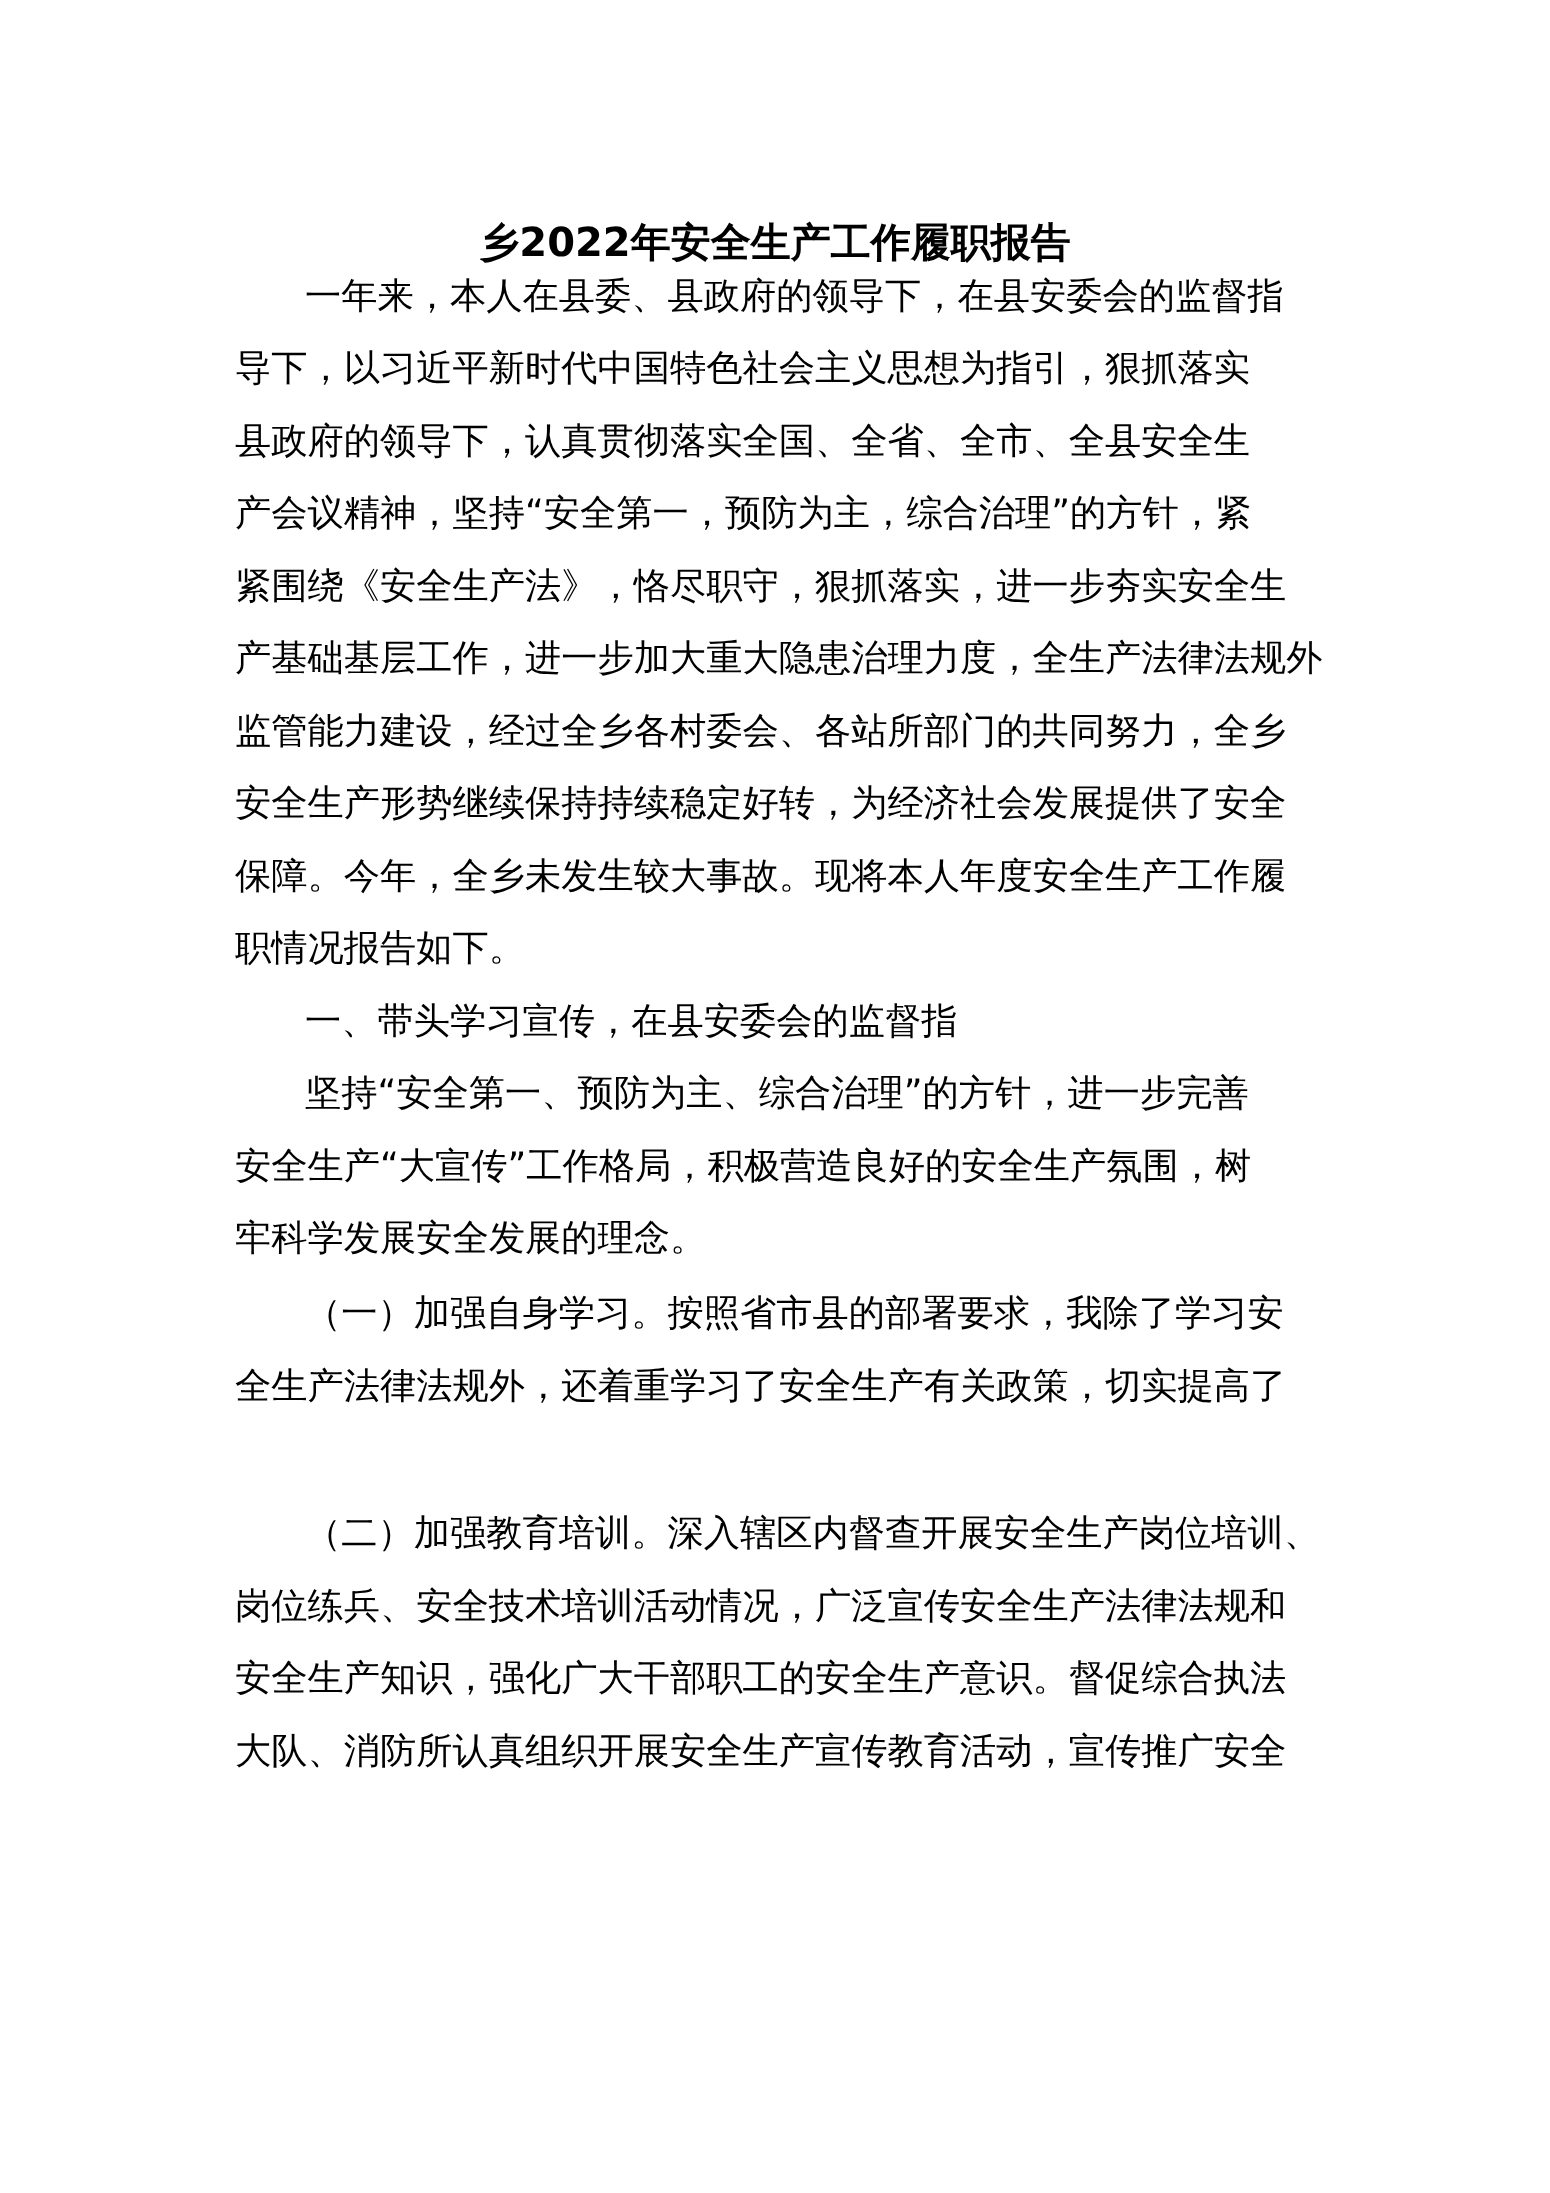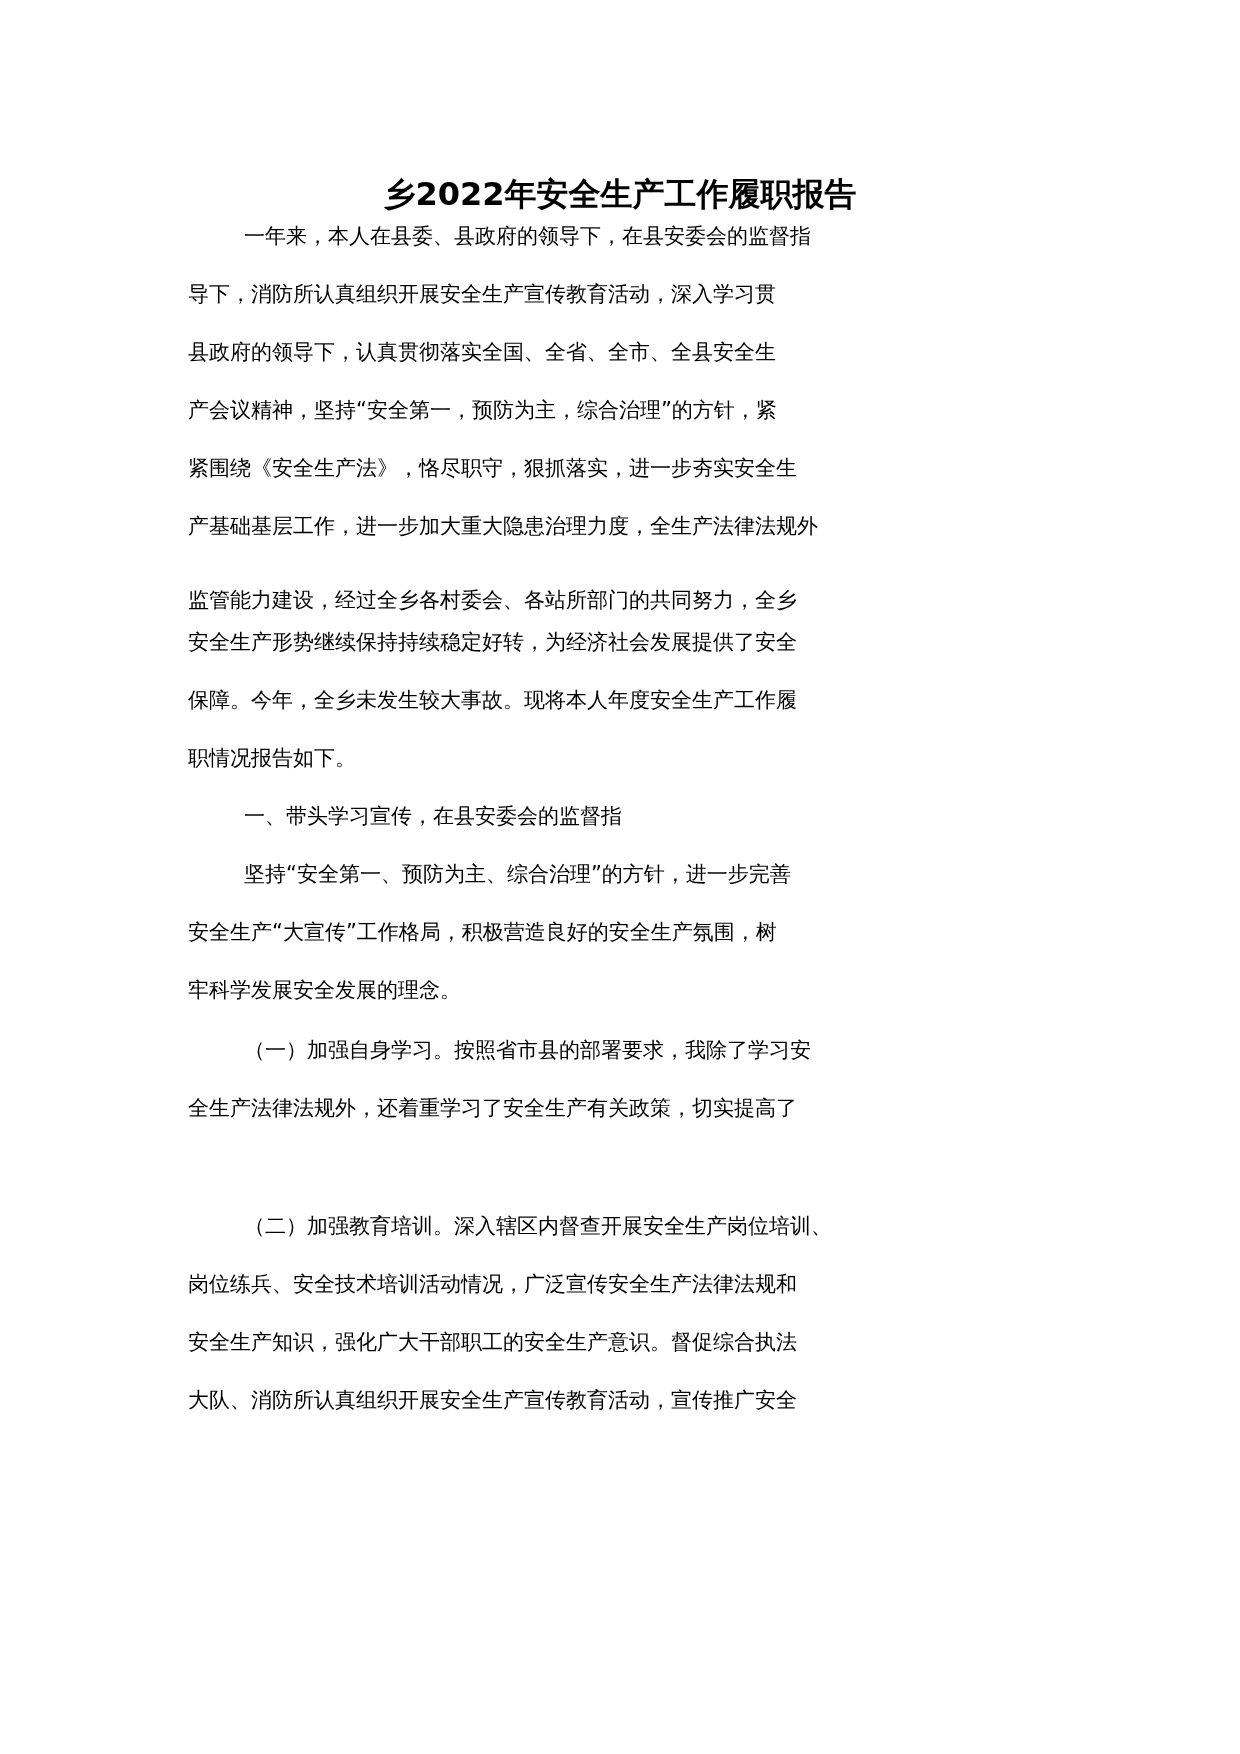--- a/index.html
+++ b/index.html
@@ -9,38 +9,38 @@
       color: #000000;
     }
     .page { position: absolute; left: 0; top: 0; width: 1240px; height: 1652px; }
     .title {
       position: absolute; left: 0; width: 1240px; top: 172px;
       text-align: center; font-weight: bold; font-size: 32px; line-height: 44px;
       letter-spacing: 0px;
     }
     .line {
       position: absolute; left: 188px; width: 870px;
-      font-size: 21px; line-height: 40px; white-space: nowrap;
+      font-size: 29px; line-height: 40px; white-space: nowrap;
       letter-spacing: 0px;
     }
     .indent { left: 244px; }
   </style>
 </head>
 <body>
 
 <div class="page">
   <div class="title">乡2022年安全生产工作履职报告</div>
 
   <div class="line indent" style="top:216px">一年来，本人在县委、县政府的领导下，在县安委会的监督指</div>
-  <div class="line" style="top:274px">导下，消防所认真组织开展安全生产宣传教育活动，深入学习贯</div>
+  <div class="line" style="top:274px">导下，以习近平新时代中国特色社会主义思想为指引，狠抓落实</div>
   <div class="line" style="top:332px">县政府的领导下，认真贯彻落实全国、全省、全市、全县安全生</div>
   <div class="line" style="top:390px">产会议精神，坚持“安全第一，预防为主，综合治理”的方针，紧</div>
   <div class="line" style="top:448px">紧围绕《安全生产法》，恪尽职守，狠抓落实，进一步夯实安全生</div>
   <div class="line" style="top:506px">产基础基层工作，进一步加大重大隐患治理力度，全生产法律法规外</div>
-  <div class="line" style="top:580px">监管能力建设，经过全乡各村委会、各站所部门的共同努力，全乡</div>
+  <div class="line" style="top:564px">监管能力建设，经过全乡各村委会、各站所部门的共同努力，全乡</div>
   <div class="line" style="top:622px">安全生产形势继续保持持续稳定好转，为经济社会发展提供了安全</div>
   <div class="line" style="top:680px">保障。今年，全乡未发生较大事故。现将本人年度安全生产工作履</div>
   <div class="line" style="top:738px">职情况报告如下。</div>
 
   <div class="line indent" style="top:796px">一、带头学习宣传，在县安委会的监督指</div>
 
   <div class="line indent" style="top:854px">坚持“安全第一、预防为主、综合治理”的方针，进一步完善</div>
   <div class="line" style="top:912px">安全生产“大宣传”工作格局，积极营造良好的安全生产氛围，树</div>
   <div class="line" style="top:970px">牢科学发展安全发展的理念。</div>
 

